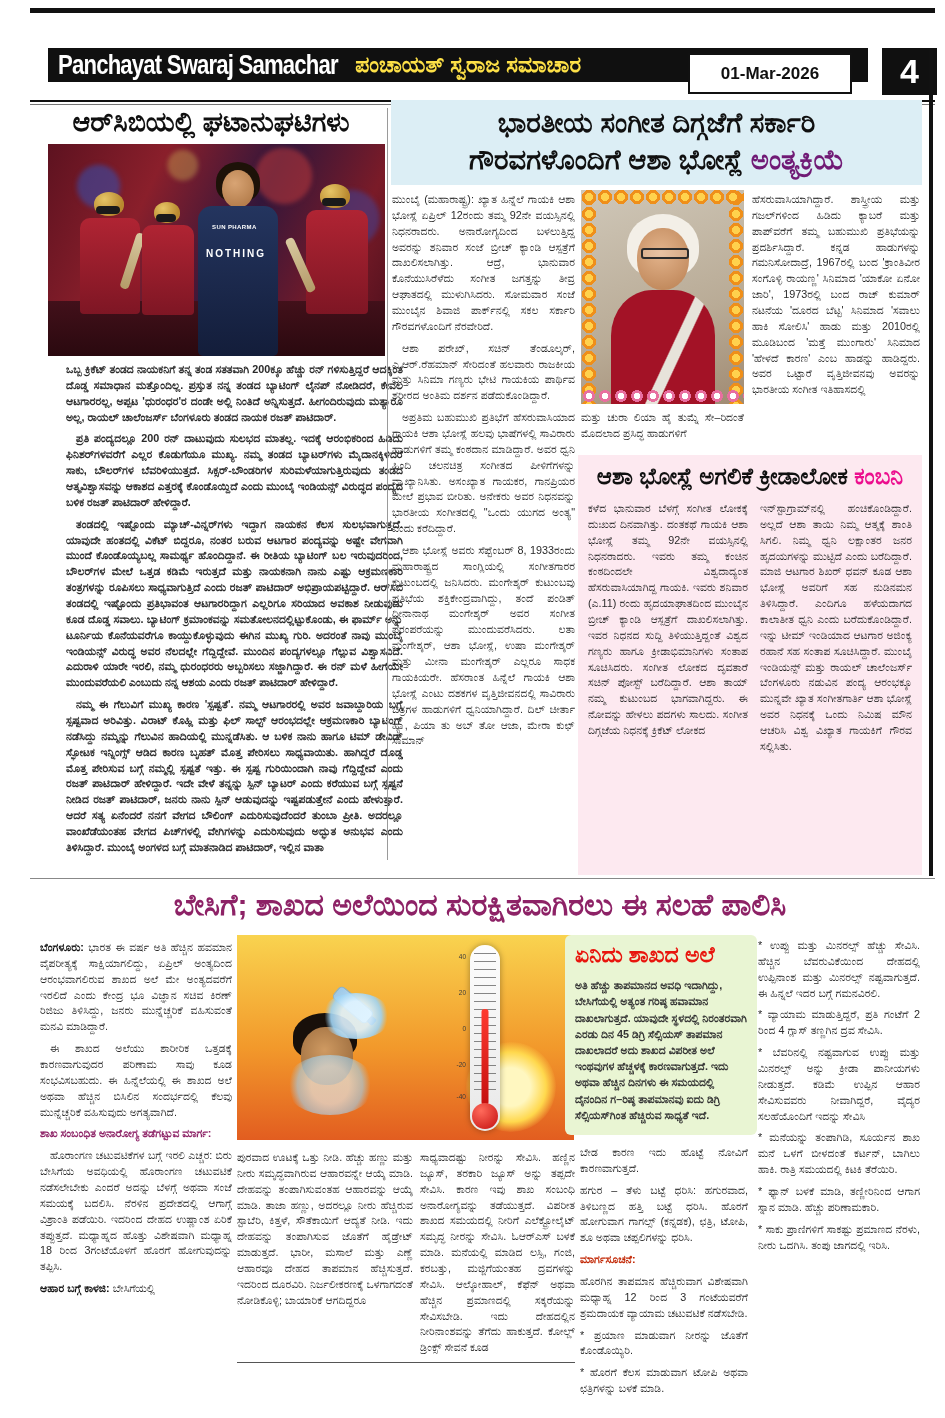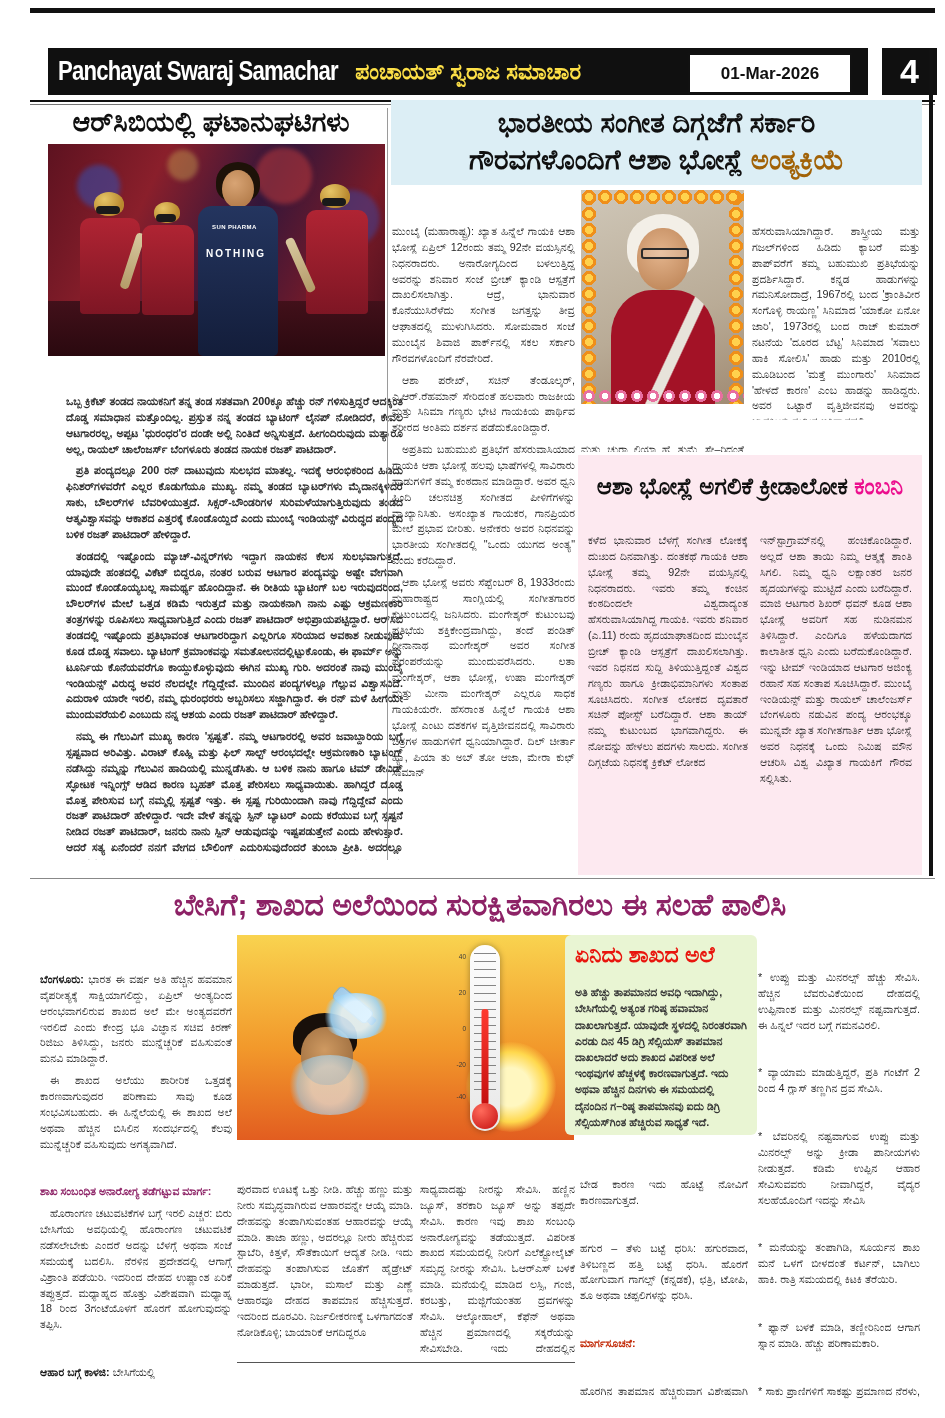--- a/index.html
+++ b/index.html
@@ -2,41 +2,41 @@
 <html><head>
 <meta charset="utf-8">
 <style>
   html,body{margin:0;padding:0;background:#fff;}
   .page{position:relative;width:945px;height:1418px;background:#fff;overflow:hidden;
         font-family:"Liberation Sans","DejaVu Sans",sans-serif;color:#1c1c1c;}
   .abs{position:absolute;}
   .rule{background:#111;}
   .t{font-size:10.8px;line-height:1.47;text-align:justify;color:#2a2a2a;overflow:hidden;}
   .t p{margin:0 0 6px 0;text-indent:10px;}
-  .t p.noindent{text-indent:0;margin-top:32px;}
+  .t p.noindent{text-indent:0;}
   b.lead{color:#111;}
   
   .mast{background:#101010;display:flex;align-items:center;padding:0 10px;}
   .mast .en{color:#fff;font-weight:bold;font-size:27px;letter-spacing:-1px;transform:scaleX(.82);transform-origin:left center;white-space:nowrap;}
   .mast .kn{color:#fde047;font-weight:bold;font-size:22px;margin-left:-44px;white-space:nowrap;}
   .datebox{background:#fff;border:2px solid #111;display:flex;align-items:center;justify-content:center;
            font-weight:bold;font-size:17px;color:#111;}
   .pagenum{background:#101010;color:#fff;font-weight:bold;font-size:34px;display:flex;align-items:center;justify-content:center;}
   
   .hl-cricket{font-size:27px;font-weight:bold;color:#101010;text-align:center;line-height:1.1;}
   .bluebox{background:#dceef5;text-align:center;font-weight:bold;font-size:27.5px;line-height:1.35;color:#101010;}
-  .hl-red{color:#a16207;margin-top:12px;}
+  .hl-red{color:#701a75;margin-top:12px;}
   .pinkbox{background:#fde9f0;}
   .pinkbox .hl{font-size:23px;font-weight:bold;text-align:center;color:#101010;line-height:1.2;}
   .hl-mag{color:#ec0f8e;}
   .hl-heat{font-size:30px;font-weight:bold;text-align:center;color:#8d2266;line-height:1.15;}
   .subhead-purple{color:#8d2266;font-weight:bold;}
   .subhead-red{color:#c22704;font-weight:bold;}
   .greenbox{background:#e9f5d3;border-radius:6px;padding:8px 10px;}
-  .greenbox .gb-hl{color:#e8150d;font-weight:bold;font-size:22px;line-height:1.1;margin-bottom:17px;}
+  .greenbox .gb-hl{color:#e8150d;font-weight:bold;font-size:22px;line-height:1.1;margin-bottom:10px;}
   .greenbox .gb-body{font-size:10.8px;line-height:1.5;font-weight:bold;color:#333;text-align:left;}
   .vdiv{background:#9a9a9a;width:1px;}
   
   .photo-rcb{background:linear-gradient(115deg,#5d1220 0%,#8a1f2b 28%,#33163a 55%,#7a1b28 80%,#4a0f1c 100%);overflow:hidden;}
   .photo-rcb .crowd{position:absolute;inset:0;background:
       radial-gradient(circle at 15% 20%,rgba(50,80,180,.55) 0 6%,transparent 7%),
       radial-gradient(circle at 70% 15%,rgba(200,60,60,.5) 0 9%,transparent 10%),
       radial-gradient(circle at 40% 10%,rgba(220,200,90,.35) 0 5%,transparent 6%),
       radial-gradient(circle at 90% 35%,rgba(60,70,160,.5) 0 8%,transparent 9%);filter:blur(2px);}
   .photo-rcb .floor{position:absolute;left:0;right:0;bottom:0;height:26%;background:linear-gradient(#42101a,#2a090f);}
@@ -73,21 +73,21 @@
   .heat-head{position:absolute;background:radial-gradient(circle at 45% 40%,#cf9a62,#8d5f33);border-radius:46%;}
   .heat-hairc{position:absolute;background:#18100a;border-radius:50% 50% 35% 35%;}
 </style>
 </head>
 <body>
 
 <div class="page">
 
   <div class="abs rule" style="left:30px;top:8px;width:905px;height:5px;"></div>
 
-  <div class="abs mast" style="left:48px;top:48px;width:800px;height:47px;">
+  <div class="abs mast" style="left:48px;top:48px;width:800px;height:34px;">
     <span class="en">Panchayat Swaraj Samachar</span>
     <span class="kn">ಪಂಚಾಯತ್ ಸ್ವರಾಜ ಸಮಾಚಾರ</span>
     <div class="datebox" style="position:absolute;left:640px;top:5px;width:160px;height:37px;">
       <span>01-Mar-2026</span>
     </div>
   </div>
   <div class="abs pagenum" style="left:882px;top:48px;width:55px;height:47px;">
     <span>4</span>
   </div>
   <div class="abs rule" style="left:30px;top:100px;width:905px;height:2px;"></div>
@@ -165,21 +165,21 @@
   </div>
   <div class="abs t" style="left:581px;top:410px;width:163px;height:42px;">
     <p class="noindent">ಮತ್ತು ಚುರಾ ಲಿಯಾ ಹೈ ತುಮ್ನೆ ಸೇ–ರಿದಂತೆ ಮೊದಲಾದ ಪ್ರಸಿದ್ಧ ಹಾಡುಗಳಿಗೆ</p>
   </div>
 
   <div class="abs t" style="left:752px;top:192px;width:168px;height:228px;">
     <p class="noindent">ಹೆಸರುವಾಸಿಯಾಗಿದ್ದಾರೆ. ಶಾಸ್ತ್ರೀಯ ಮತ್ತು ಗಜಲ್‌ಗಳಿಂದ ಹಿಡಿದು ಕ್ಯಾಬರೆ ಮತ್ತು ಪಾಪ್‌ವರೆಗೆ ತಮ್ಮ ಬಹುಮುಖಿ ಪ್ರತಿಭೆಯನ್ನು ಪ್ರದರ್ಶಿಸಿದ್ದಾರೆ. ಕನ್ನಡ ಹಾಡುಗಳನ್ನು ಗಮನಿಸೋದಾದ್ರೆ, 1967ರಲ್ಲಿ ಬಂದ 'ಕ್ರಾಂತಿವೀರ ಸಂಗೊಳ್ಳಿ ರಾಯಣ್ಣ' ಸಿನಿಮಾದ 'ಯಾಕೋ ಏನೋ ಜಾರಿ', 1973ರಲ್ಲಿ ಬಂದ ರಾಜ್ ಕುಮಾರ್ ನಟನೆಯ 'ದೂರದ ಬೆಟ್ಟ' ಸಿನಿಮಾದ 'ಸವಾಲು ಹಾಕಿ ಸೋಲಿಸಿ' ಹಾಡು ಮತ್ತು 2010ರಲ್ಲಿ ಮೂಡಿಬಂದ 'ಮತ್ತೆ ಮುಂಗಾರು' ಸಿನಿಮಾದ 'ಹೇಳದೆ ಕಾರಣ' ಎಂಬ ಹಾಡನ್ನು ಹಾಡಿದ್ದರು. ಅವರ ಒಟ್ಟಾರೆ ವೃತ್ತಿಜೀವನವು ಅವರನ್ನು ಭಾರತೀಯ ಸಂಗೀತ ಇತಿಹಾಸದಲ್ಲಿ</p>
   </div>
 
   <div class="abs pinkbox" style="left:578px;top:455px;width:344px;height:420px;">
-    <div class="hl" style="margin-top:18px;">
+    <div class="hl" style="margin-top:8px;">
       <span>ಆಶಾ ಭೋಸ್ಲೆ ಅಗಲಿಕೆ ಕ್ರೀಡಾಲೋಕ </span><span class="hl-mag">ಕಂಬನಿ</span>
     </div>
     <div class="t" style="position:absolute;left:10px;top:46px;width:160px;height:364px;">
       <p class="noindent">ಕಳೆದ ಭಾನುವಾರ ಬೆಳಗ್ಗೆ ಸಂಗೀತ ಲೋಕಕ್ಕೆ ದುಃಖದ ದಿನವಾಗಿತ್ತು. ದಂತಕಥೆ ಗಾಯಕಿ ಆಶಾ ಭೋಸ್ಲೆ ತಮ್ಮ 92ನೇ ವಯಸ್ಸಿನಲ್ಲಿ ನಿಧನರಾದರು. ಇವರು ತಮ್ಮ ಕಂಚಿನ ಕಂಠದಿಂದಲೇ ವಿಶ್ವದಾದ್ಯಂತ ಹೆಸರುವಾಸಿಯಾಗಿದ್ದ ಗಾಯಕಿ. ಇವರು ಶನಿವಾರ (ಎ.11) ರಂದು ಹೃದಯಾಘಾತದಿಂದ ಮುಂಬೈನ ಬ್ರೀಚ್ ಕ್ಯಾಂಡಿ ಆಸ್ಪತ್ರೆಗೆ ದಾಖಲಿಸಲಾಗಿತ್ತು. ಇವರ ನಿಧನದ ಸುದ್ದಿ ತಿಳಿಯುತ್ತಿದ್ದಂತೆ ವಿಶ್ವದ ಗಣ್ಯರು ಹಾಗೂ ಕ್ರೀಡಾಭಿಮಾನಿಗಳು ಸಂತಾಪ ಸೂಚಿಸಿದರು. ಸಂಗೀತ ಲೋಕದ ದೃವತಾರೆ ಸಚಿನ್ ಪೋಸ್ಟ್ ಬರೆದಿದ್ದಾರೆ. ಆಶಾ ತಾಯ್ ನಮ್ಮ ಕುಟುಂಬದ ಭಾಗವಾಗಿದ್ದರು. ಈ ನೋವನ್ನು ಹೇಳಲು ಪದಗಳು ಸಾಲದು. ಸಂಗೀತ ದಿಗ್ಗಜೆಯ ನಿಧನಕ್ಕೆ ಕ್ರಿಕೆಟ್ ಲೋಕದ</p>
     </div>
     <div class="t" style="position:absolute;left:182px;top:46px;width:152px;height:364px;">
       <p class="noindent">ಇನ್‌ಸ್ಟಾಗ್ರಾಮ್‌ನಲ್ಲಿ ಹಂಚಿಕೊಂಡಿದ್ದಾರೆ. ಅಲ್ಲದೆ ಆಶಾ ತಾಯಿ ನಿಮ್ಮ ಆತ್ಮಕ್ಕೆ ಶಾಂತಿ ಸಿಗಲಿ. ನಿಮ್ಮ ಧ್ವನಿ ಲಕ್ಷಾಂತರ ಜನರ ಹೃದಯಗಳನ್ನು ಮುಟ್ಟಿದೆ ಎಂದು ಬರೆದಿದ್ದಾರೆ. ಮಾಜಿ ಆಟಗಾರ ಶಿಖರ್ ಧವನ್ ಕೂಡ ಆಶಾ ಭೋಸ್ಲೆ ಅವರಿಗೆ ಸಹ ನುಡಿನಮನ ತಿಳಿಸಿದ್ದಾರೆ. ಎಂದಿಗೂ ಹಳೆಯದಾಗದ ಕಾಲಾತೀತ ಧ್ವನಿ ಎಂದು ಬರೆದುಕೊಂಡಿದ್ದಾರೆ. ಇನ್ನು ಟೀಮ್ ಇಂಡಿಯಾದ ಆಟಗಾರ ಅಜಿಂಕ್ಯ ರಹಾನೆ ಸಹ ಸಂತಾಪ ಸೂಚಿಸಿದ್ದಾರೆ. ಮುಂಬೈ ಇಂಡಿಯನ್ಸ್ ಮತ್ತು ರಾಯಲ್ ಚಾಲೆಂಜರ್ಸ್ ಬೆಂಗಳೂರು ನಡುವಿನ ಪಂದ್ಯ ಆರಂಭಕ್ಕೂ ಮುನ್ನವೇ ಖ್ಯಾತ ಸಂಗೀತಗಾರ್ತಿ ಆಶಾ ಭೋಸ್ಲೆ ಅವರ ನಿಧನಕ್ಕೆ ಒಂದು ನಿಮಿಷ ಮೌನ ಆಚರಿಸಿ ವಿಶ್ವ ವಿಖ್ಯಾತ ಗಾಯಕಿಗೆ ಗೌರವ ಸಲ್ಲಿಸಿತು.</p>
     </div>
   </div>
 

